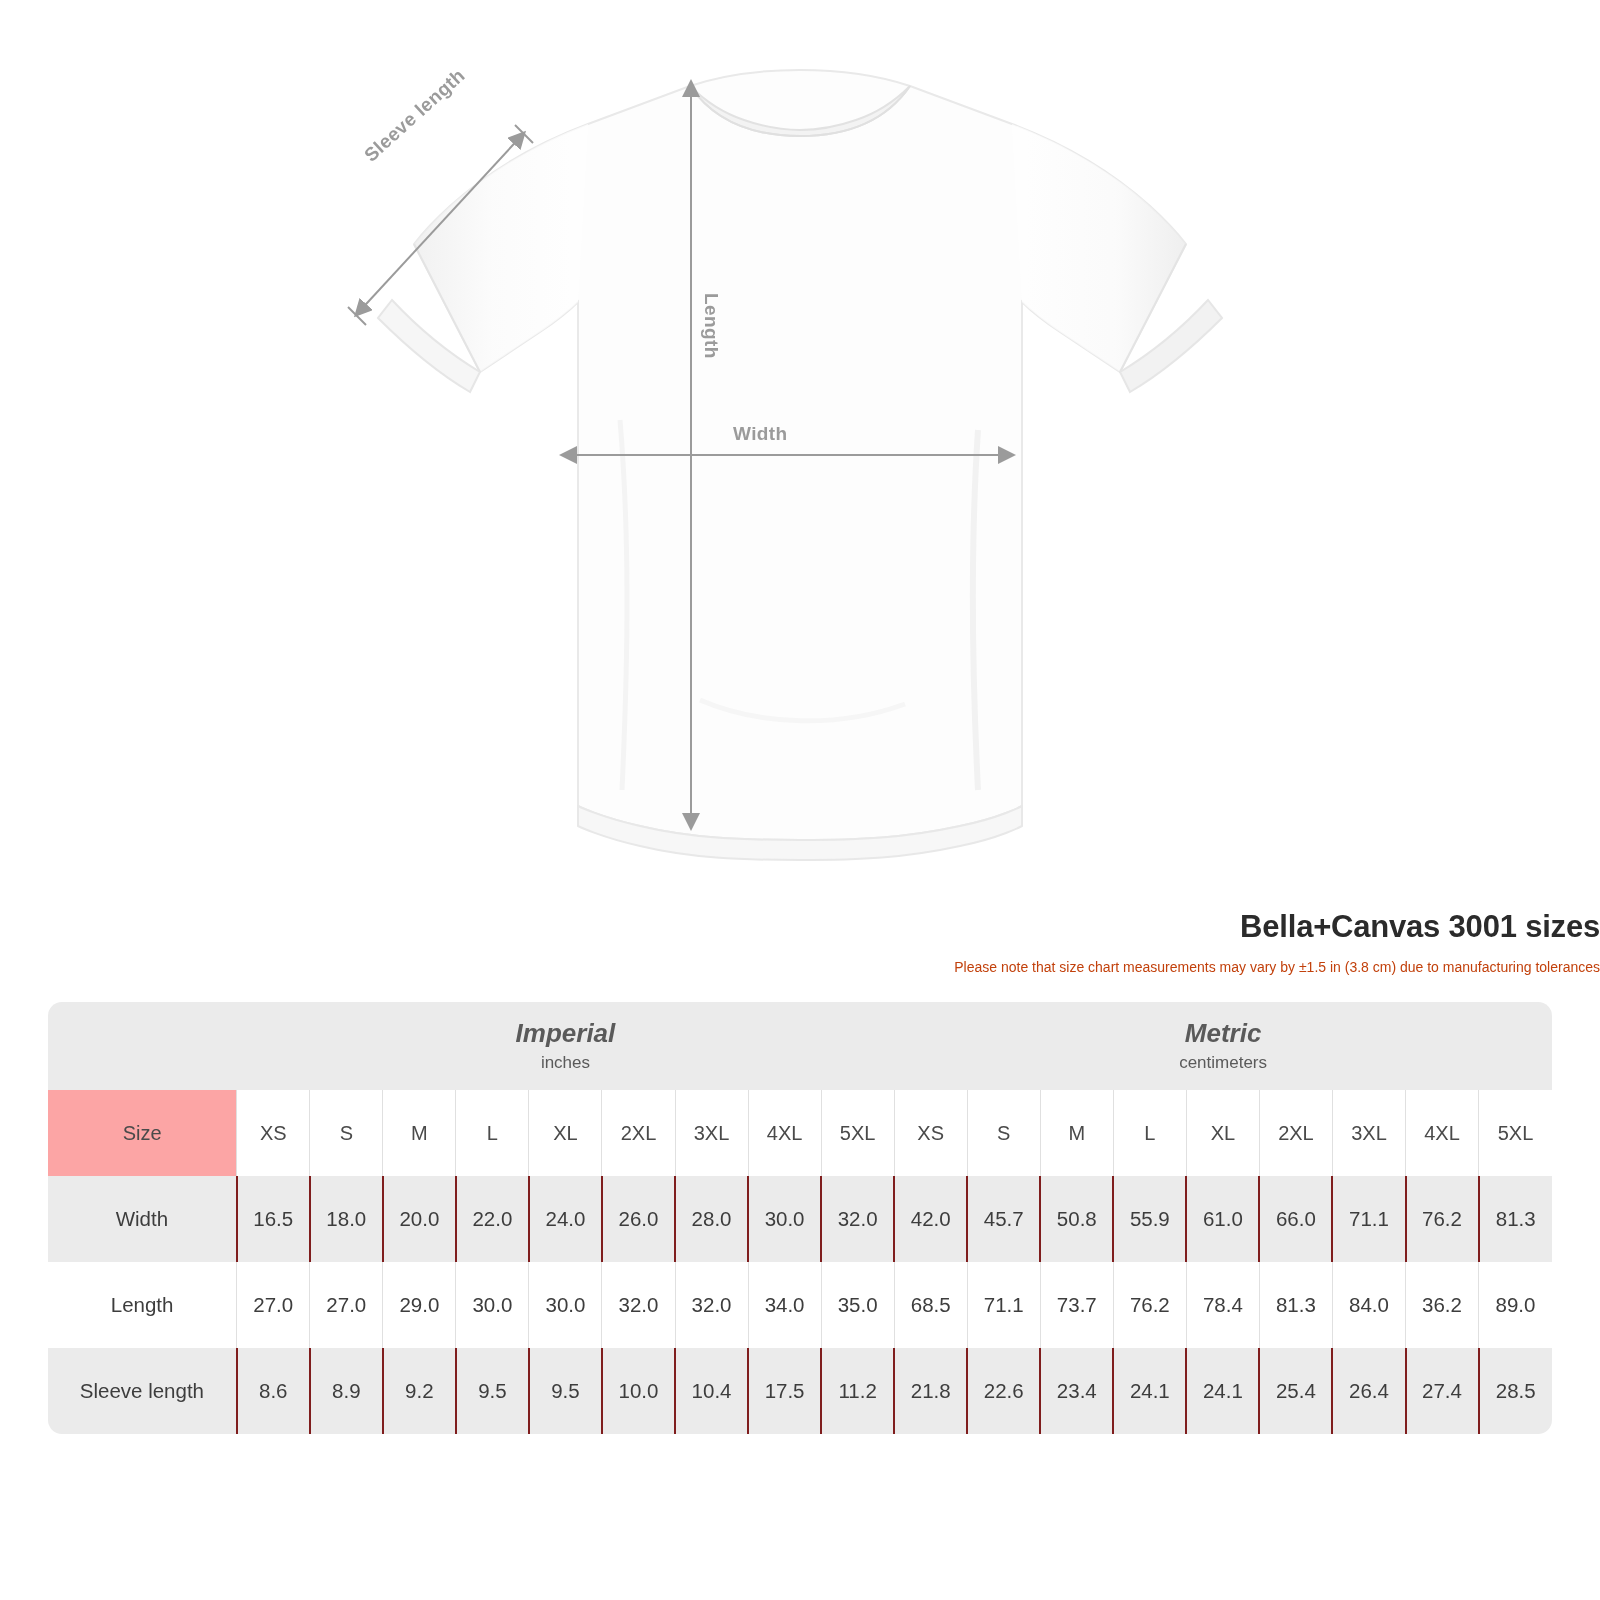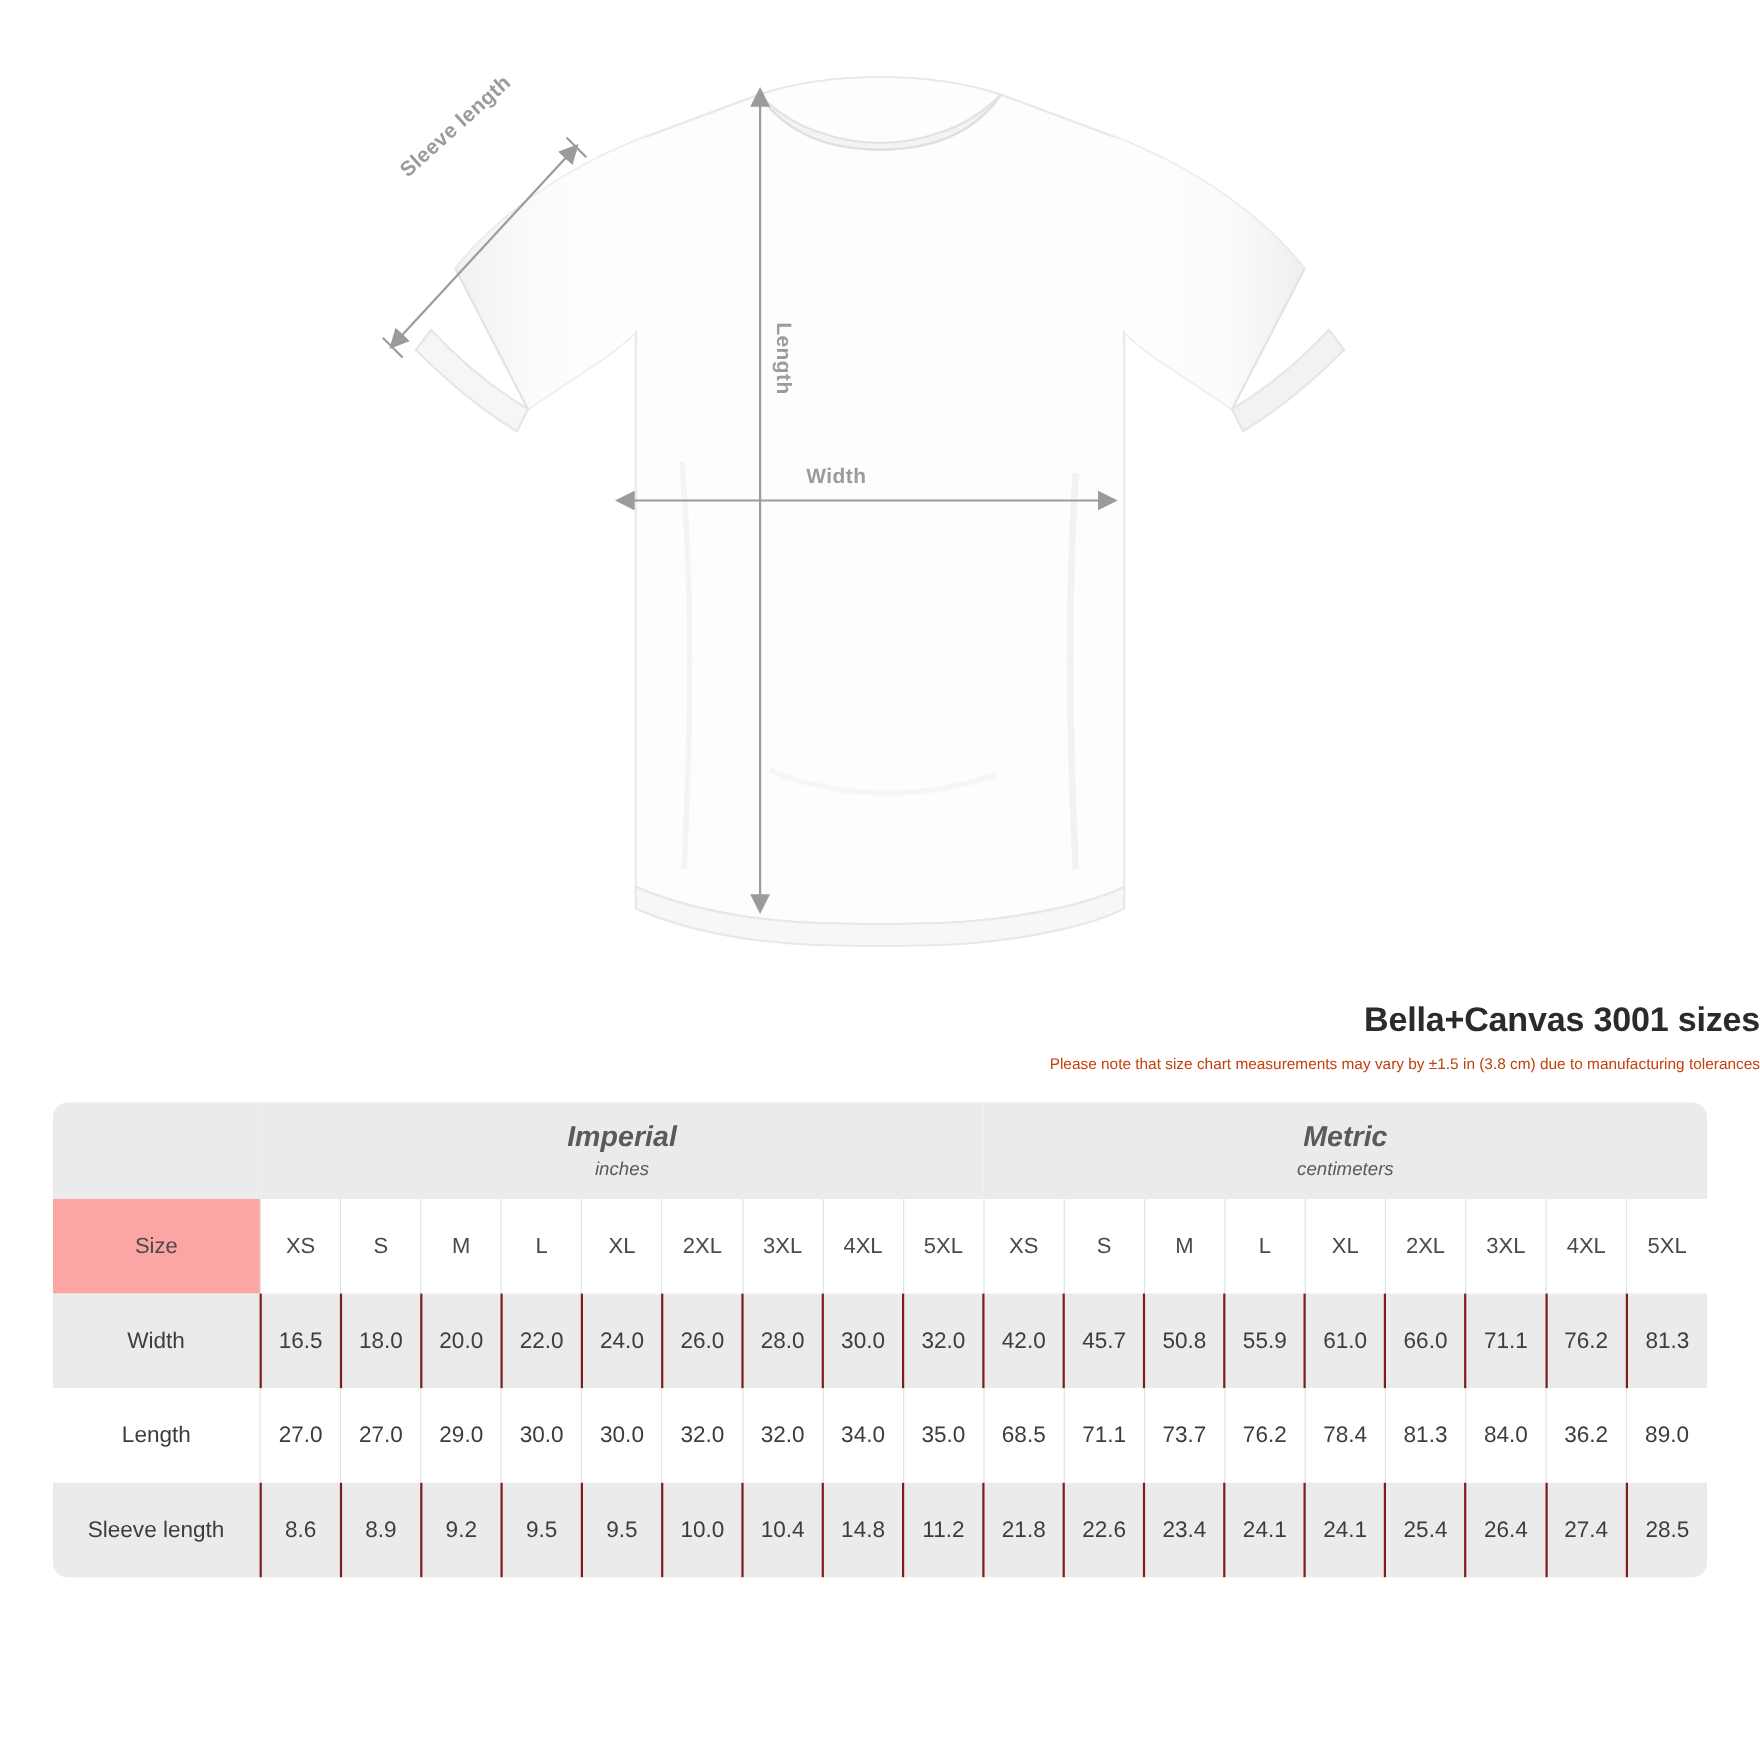--- a/index.html
+++ b/index.html
@@ -96,21 +96,20 @@
   }
   .unit-sys {
     font-size: 26px;
     font-weight: bold;
     font-style: italic;
     color: #5a5a5a;
     line-height: 1.1;
   }
   .unit-sub {
     font-size: 17px;
-    font-style: italic;
     color: #5a5a5a;
     margin-top: 6px;
   }
   .size-row td {
     height: 84px;
     font-size: 20px;
     font-weight: bold;
     color: #4a4a4a;
     background: #ffffff;
   }
@@ -341,21 +340,21 @@
 
         <tr class="data-row shade">
           <td class="rowhead">Sleeve length</td>
           <td>8.6</td>
           <td>8.9</td>
           <td>9.2</td>
           <td>9.5</td>
           <td>9.5</td>
           <td>10.0</td>
           <td>10.4</td>
-          <td>14.8</td>
+          <td>17.5</td>
           <td>11.2</td>
           <td>21.8</td>
           <td>22.6</td>
           <td>23.4</td>
           <td>24.1</td>
           <td>24.1</td>
           <td>25.4</td>
           <td>26.4</td>
           <td>27.4</td>
           <td>28.5</td>

